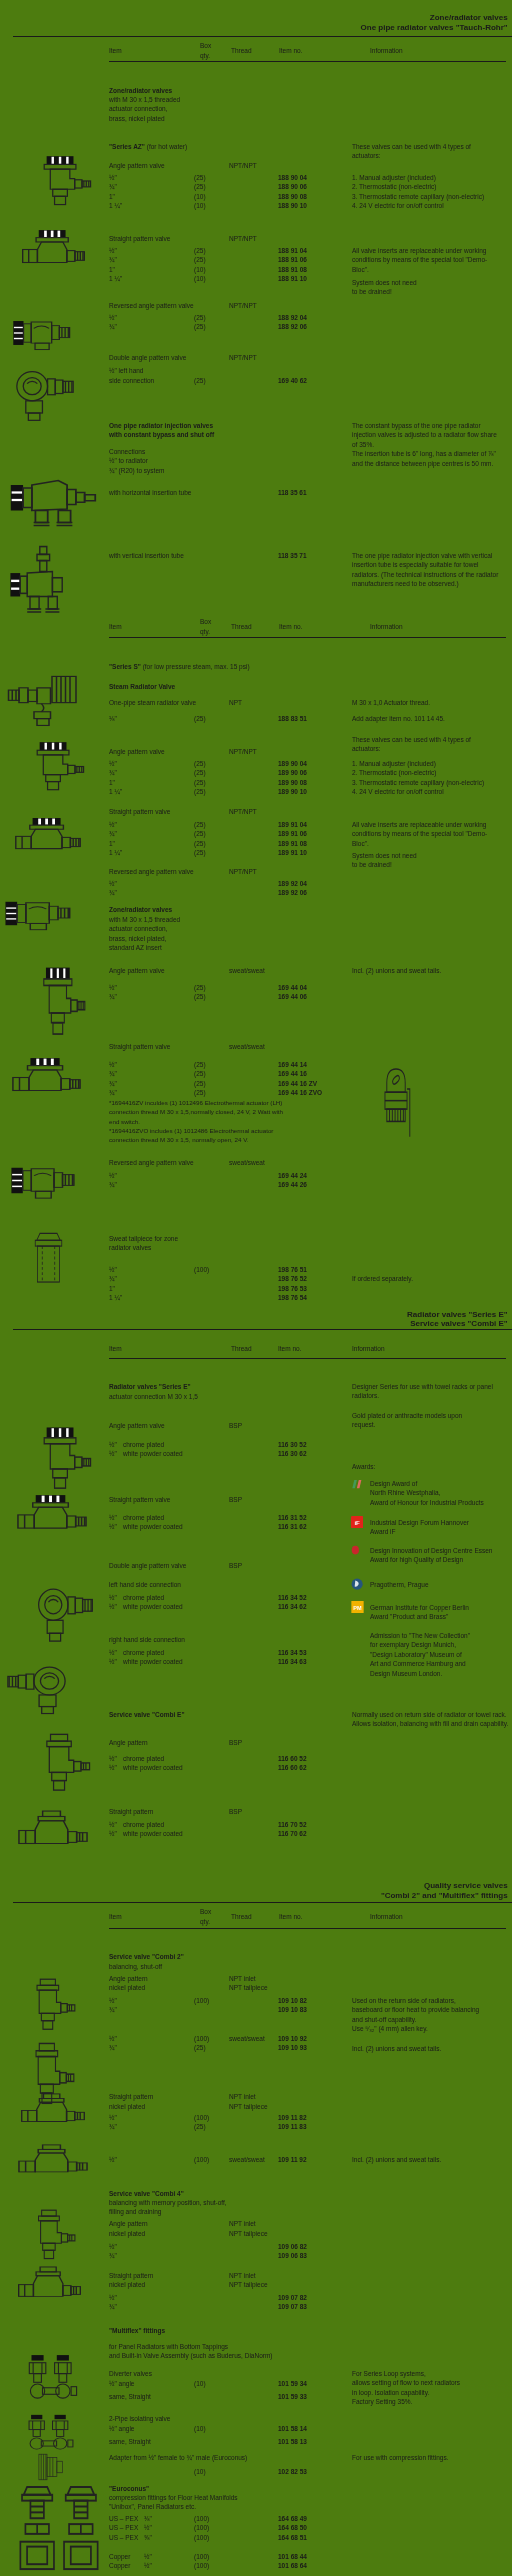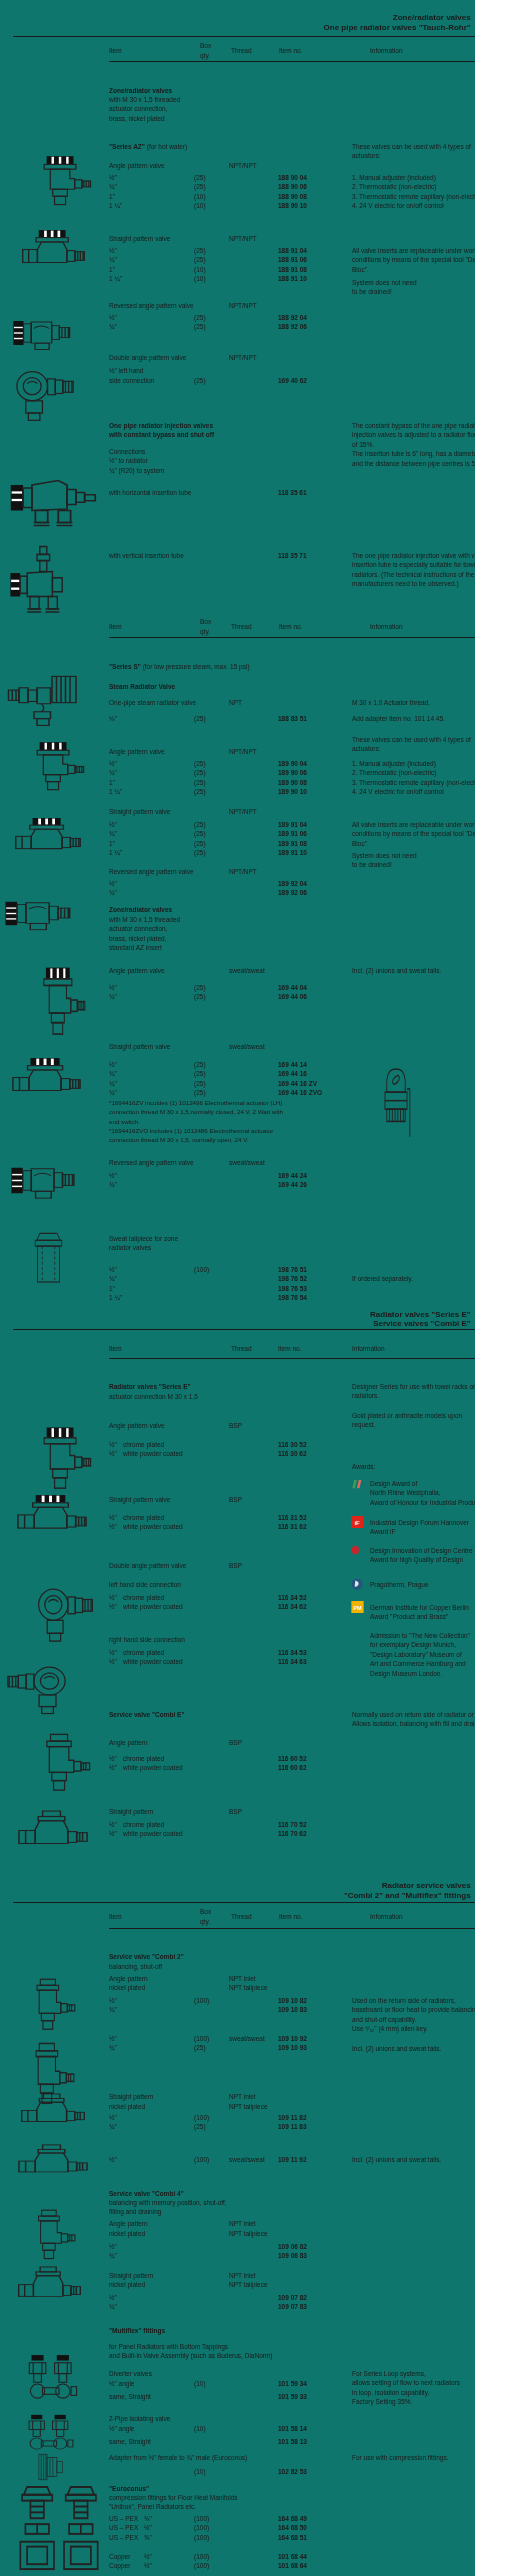--- a/index.html
+++ b/index.html
@@ -1,17 +1,17 @@
 <!DOCTYPE html>
 <html style="font-size:11.6px"><head>
 <meta charset="utf-8">
 <style>
   *{margin:0;padding:0;box-sizing:border-box}
   body{background:#ffffff;font-family:"Liberation Sans",sans-serif;color:#1a1a1a}
-  .page{position:relative;width:475px;height:2576px;background:#0f766e;font-size:6.5px;line-height:9.4px;overflow:hidden}
+  .page{position:relative;width:512px;height:2576px;background:#4d7c0f;font-size:6.5px;line-height:9.4px;overflow:hidden}
   .blk{position:absolute}
   .ln{position:absolute;left:0;width:512px;height:9.4px}
   .row{position:relative;width:512px;height:9.4px}
   .cs{position:absolute;left:109px;white-space:nowrap}
   .cf{position:absolute;left:123px;white-space:nowrap}
   .cs2{position:absolute;left:144px;white-space:nowrap}
   .cq{position:absolute;left:194px;white-space:nowrap}
   .ct{position:absolute;left:229px;white-space:nowrap}
   .cn{position:absolute;left:278px;white-space:nowrap;font-weight:700}
   .pre{white-space:pre-line}
@@ -799,21 +799,21 @@
         <span class="cf">chrome plated</span>
         <span class="cn">116 70 52</span>
       </div>
       <div class="row">
         <span class="cs">½"</span>
         <span class="cf">white powder coated</span>
         <span class="cn">116 70 62</span>
       </div>
     </div>
 
-  <div class="rhead" style="top:1881px">Radiator service valves</div>
+  <div class="rhead" style="top:1881px">Quality service valves</div>
   <div class="rhead" style="top:1891px">"Combi 2" and "Multiflex" fittings</div>
   <div class="rule" style="top:1902px;left:13px;width:499px"></div>
 
   <span class="ch" style="top:1912px;left:109px">Item</span>
   <span class="ch" style="top:1907px;left:200px">Box</span>
   <span class="ch" style="top:1917px;left:200px">qty.</span>
   <span class="ch" style="top:1912px;left:231px">Thread</span>
   <span class="ch" style="top:1912px;left:279px">Item no.</span>
   <span class="ch" style="top:1912px;left:370px">Information</span>
   <div class="rule" style="top:1928px;left:109px;width:397px"></div>

